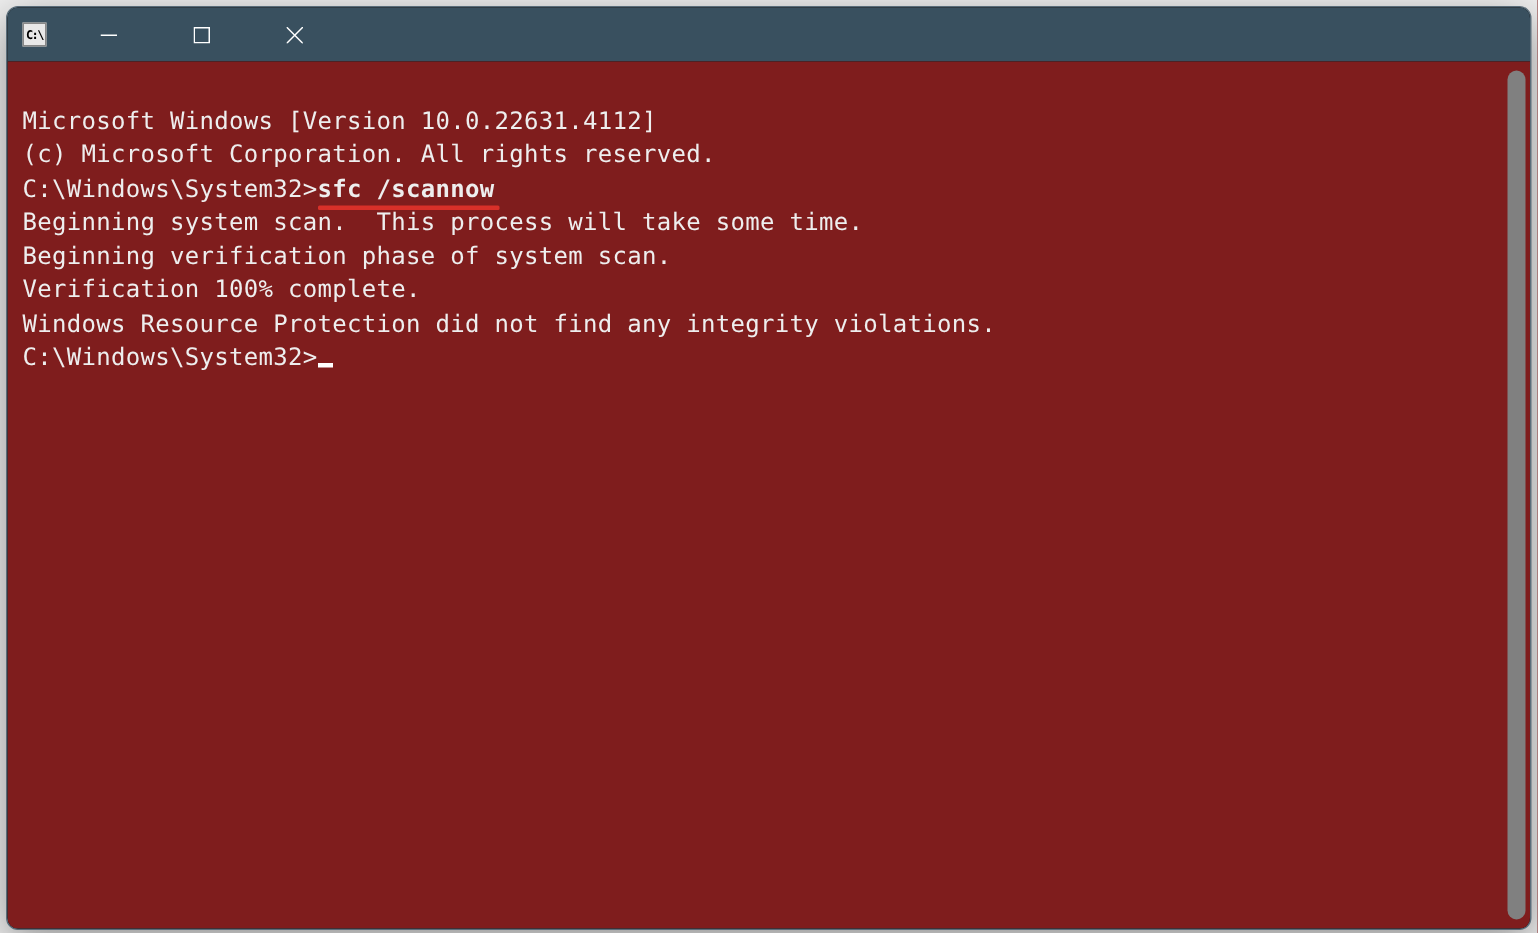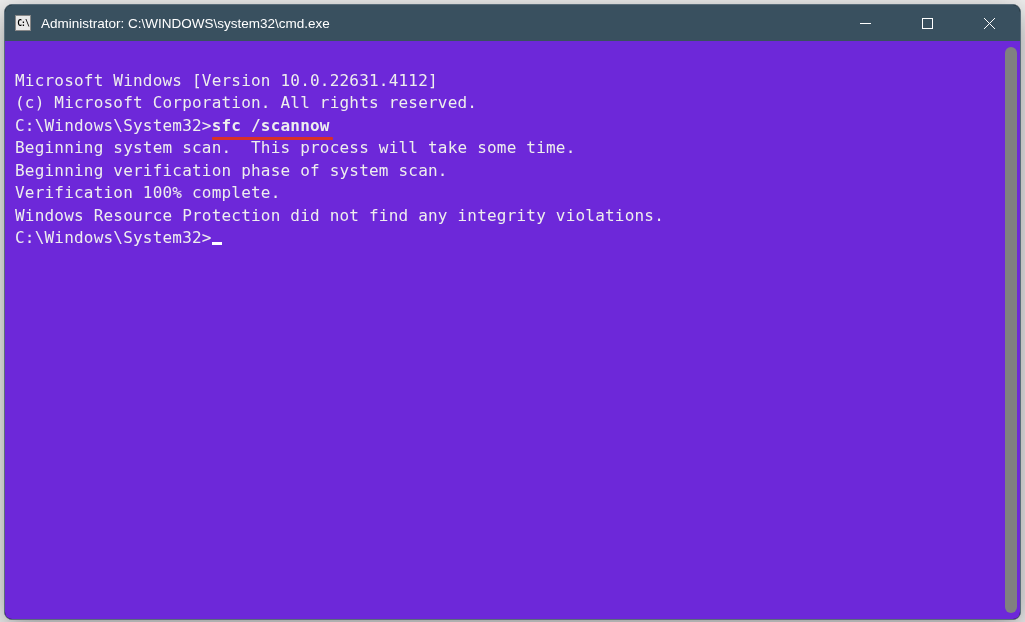--- a/index.html
+++ b/index.html
@@ -72,21 +72,21 @@
     }
     .titlebar-btn svg {
       width: 11px;
       height: 11px;
       stroke: #ffffff;
       stroke-width: 1;
       fill: none;
     }
     .console-body {
       flex: 1;
-      background: #6d28d9;
+      background: #7f1d1d;
       position: relative;
       overflow: hidden;
     }
     .console-content {
       padding: 6px 10px;
       font-family: "Consolas", "Lucida Console", monospace;
       font-size: 16px;
       line-height: 22.5px;
       color: #eeeeee;
       white-space: pre;
@@ -131,21 +131,20 @@
       background: #808080;
       border-radius: 6px;
     }
   </style>
 </head>
 <body>
 
 <div class="window">
   <div class="titlebar">
     <div class="titlebar-icon">C:\</div>
-    <div class="titlebar-title">Administrator: C:\WINDOWS\system32\cmd.exe</div>
     <div class="titlebar-buttons">
       <div class="titlebar-btn">
         <svg viewBox="0 0 11 11">
             <line x1="0" y1="5.5" x2="11" y2="5.5"></line>
           </svg>
       </div>
       <div class="titlebar-btn">
         <svg viewBox="0 0 11 11">
             <rect x="0.5" y="0.5" width="10" height="10"></rect>
           </svg>

